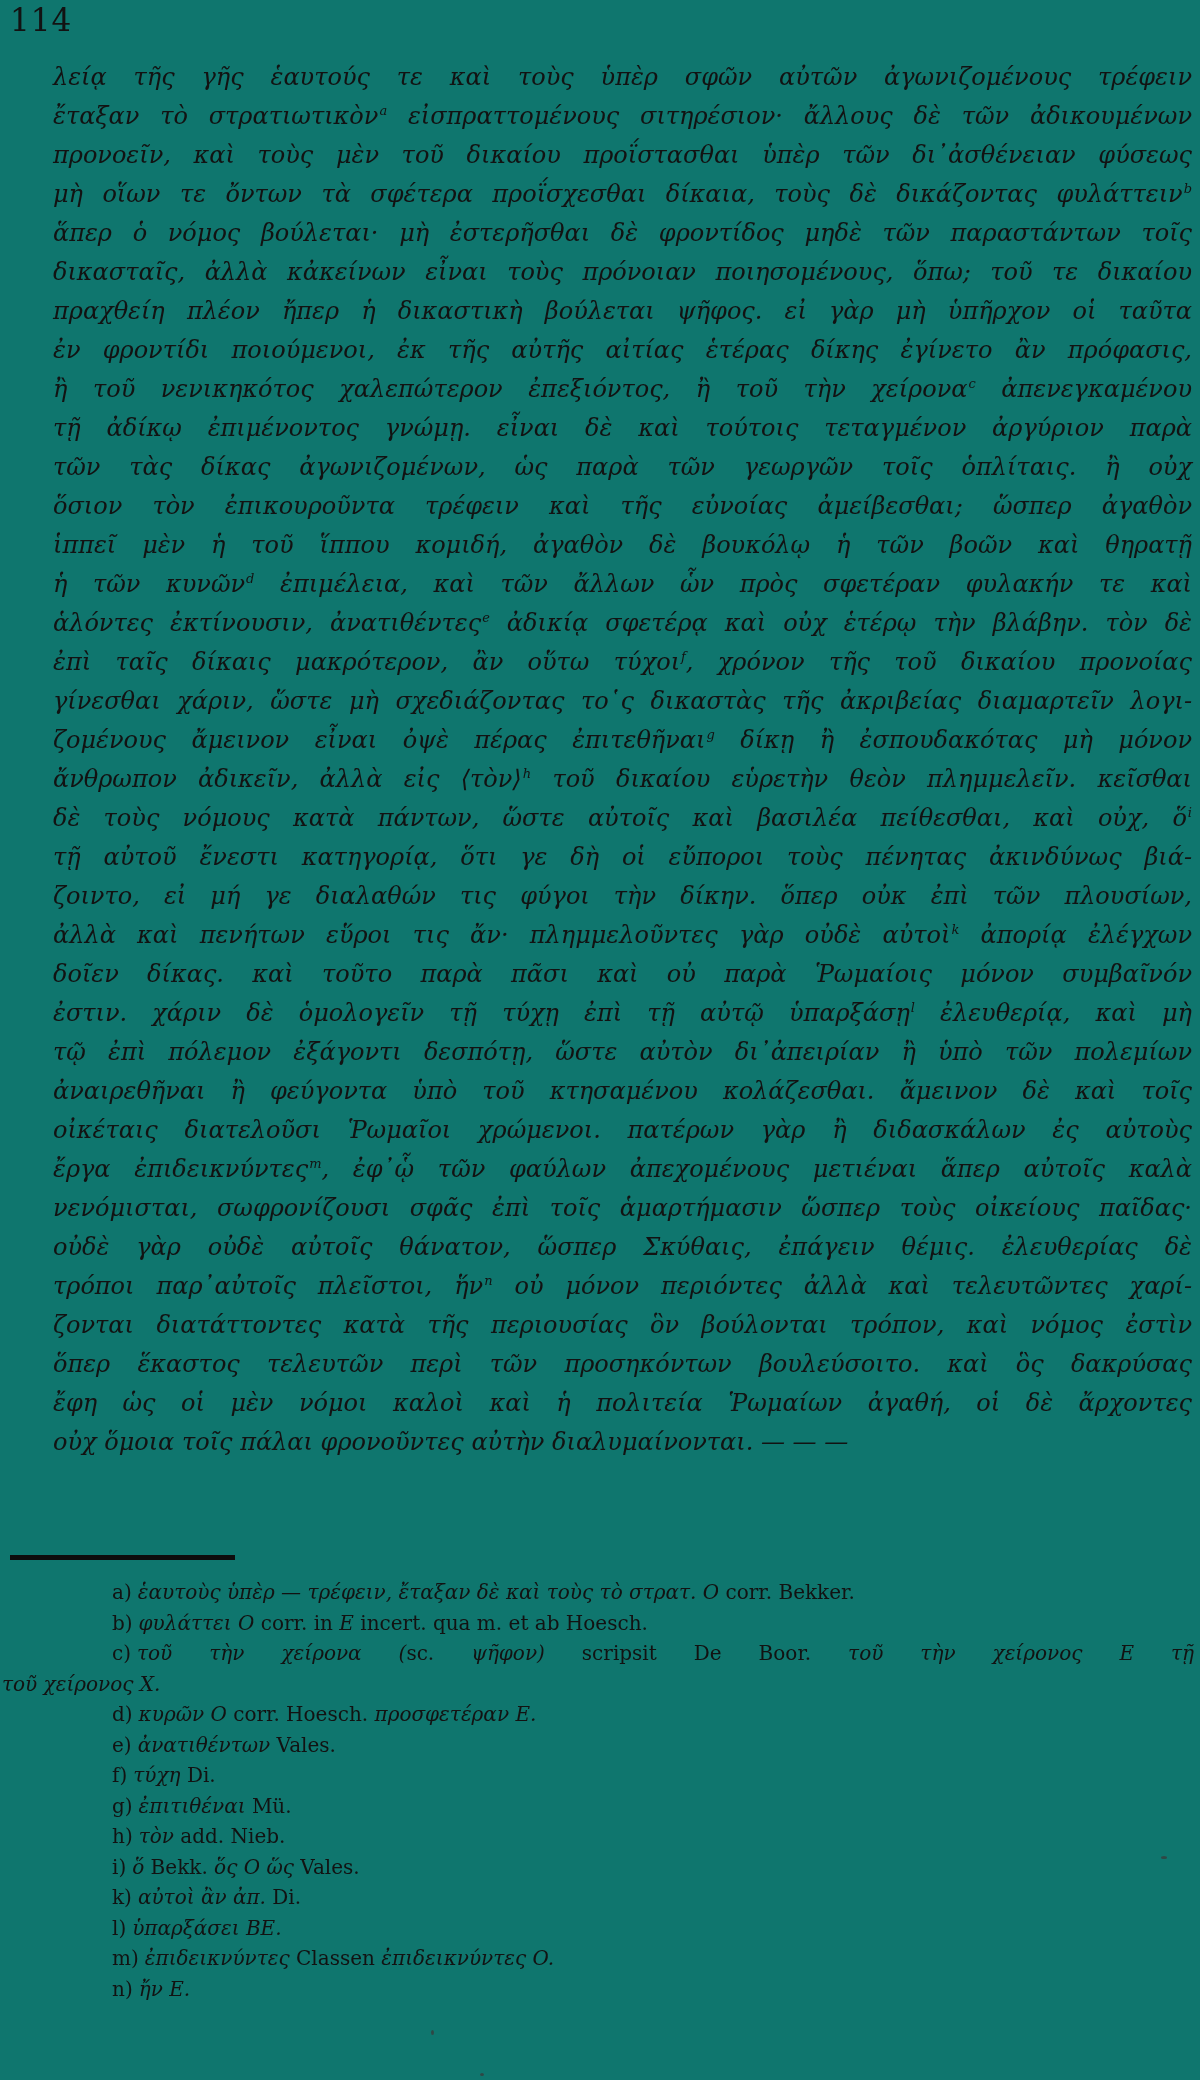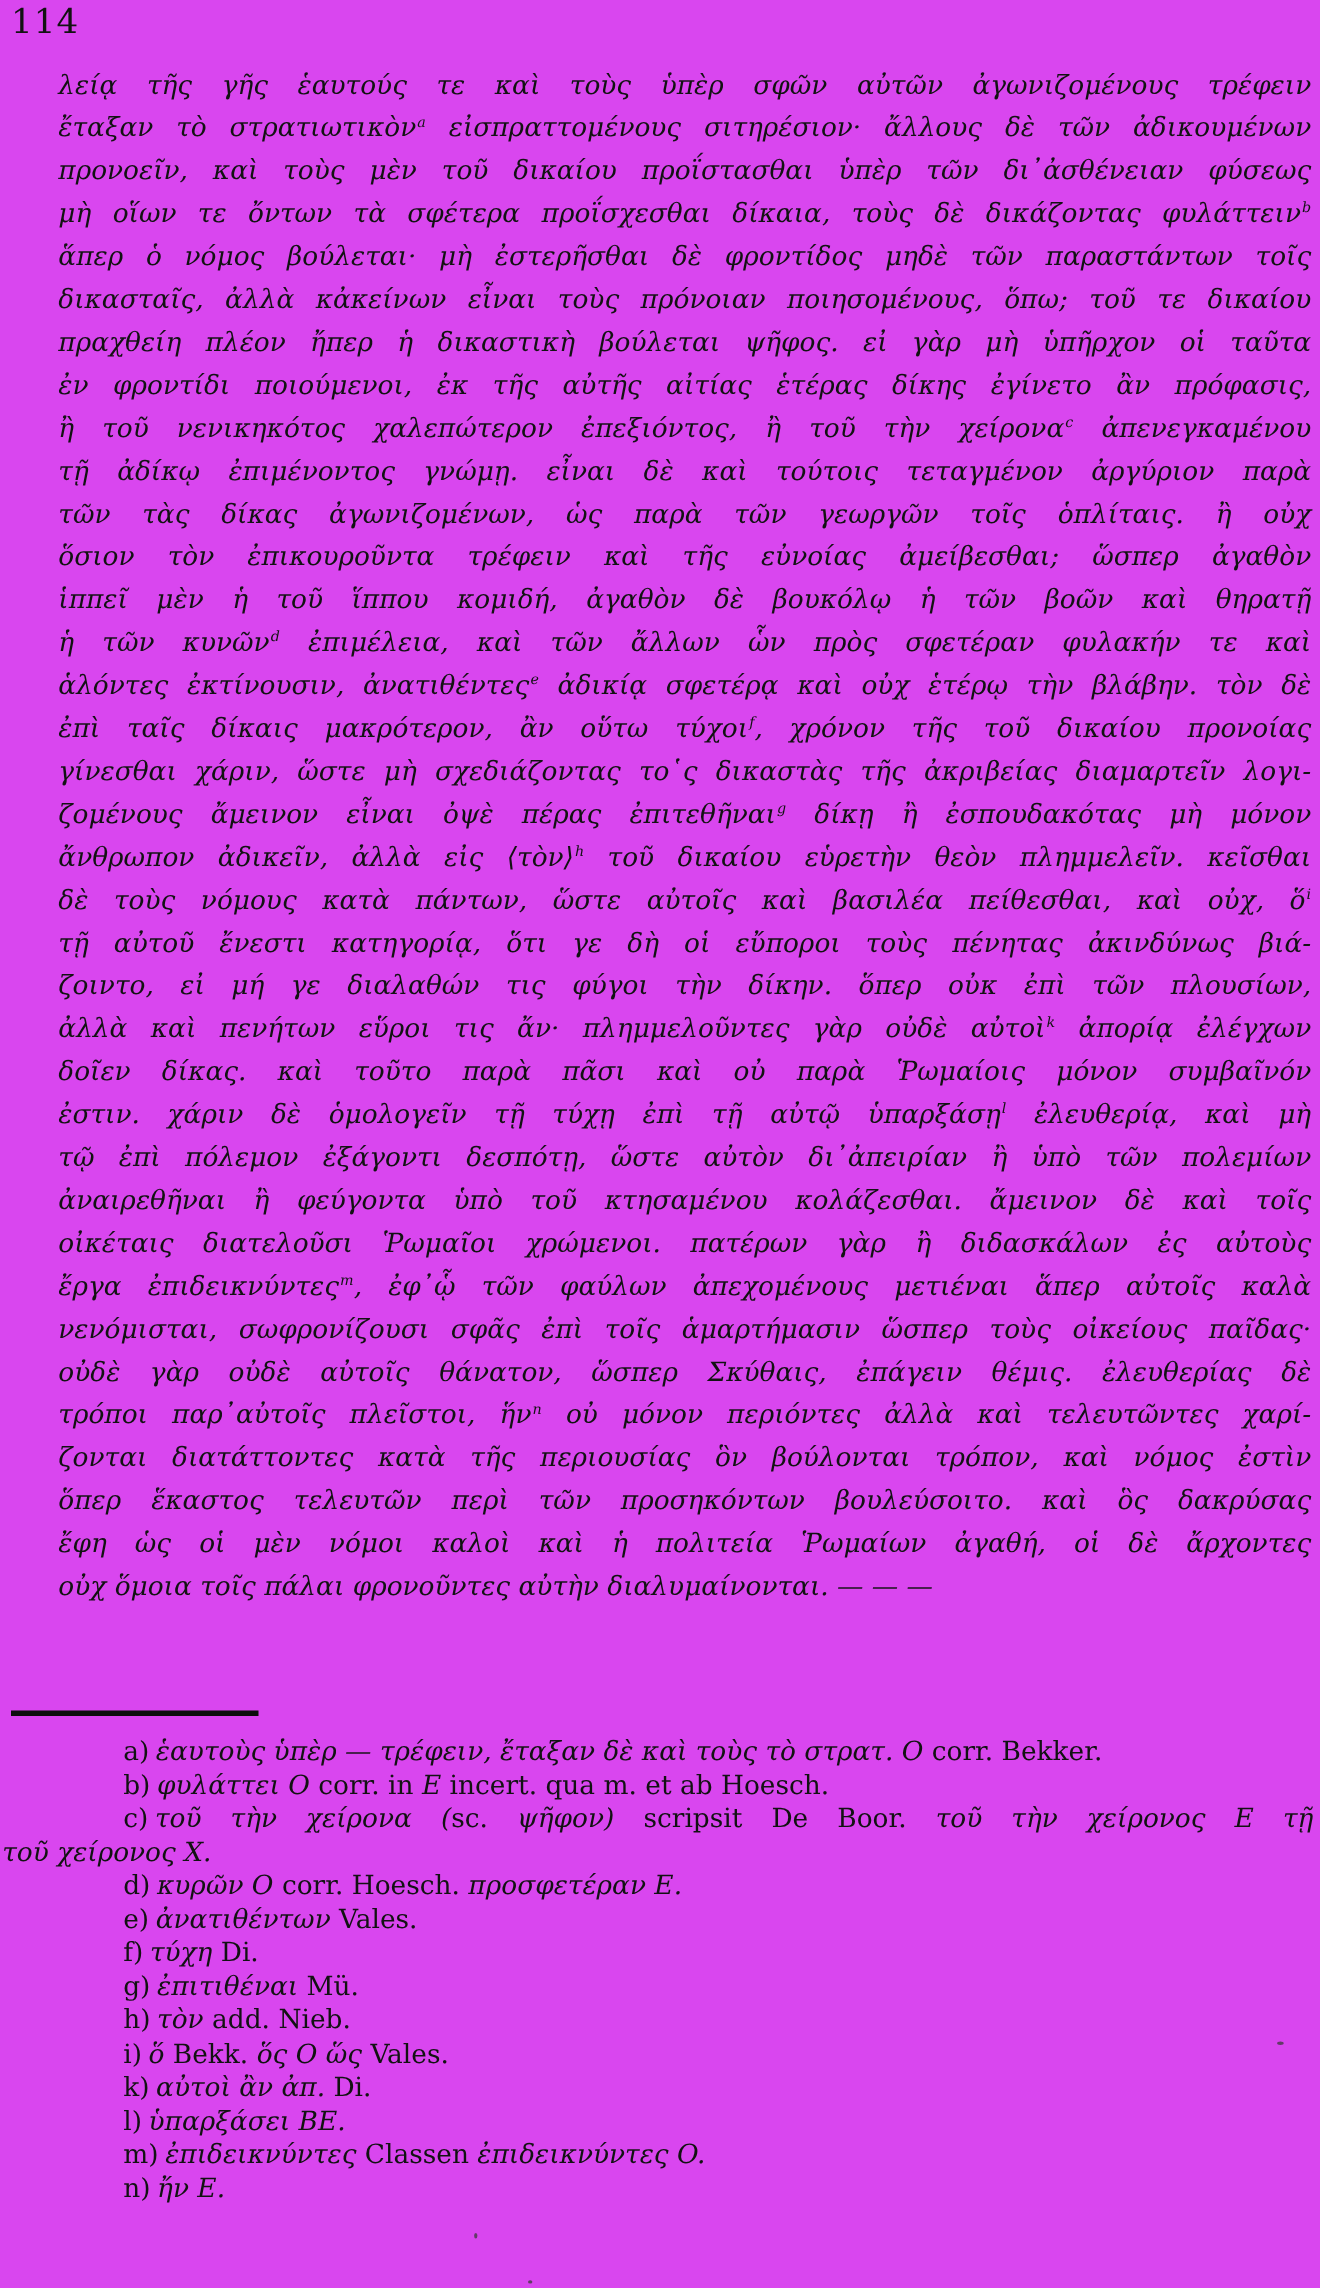--- a/index.html
+++ b/index.html
@@ -1,20 +1,20 @@
 <!DOCTYPE html>
 <html><head>
 <meta charset="utf-8">
 <style>
   html, body { margin: 0; padding: 0; }
   .page {
     position: relative;
     width: 1200px;
     height: 2080px;
-    background: #d946ef;
+    background: #0f766e;
     color: #121212;
     font-family: "DejaVu Serif", "DejaVu Sans", serif;
     overflow: hidden;
   }
   .page-number {
     position: absolute;
     top: 2px;
     left: 10px;
     font-size: 31px;
     font-style: normal;
@@ -53,21 +53,21 @@
     background: #0d0d0d;
   }
   .fn-list {
     position: absolute;
     top: 1577px;
     left: 2px;
     width: 1192px;
   }
   .fn-line {
     line-height: 30.5px;
-    font-size: 24px;
+    font-size: 20px;
     padding-left: 110px;
     font-style: italic;
   }
   .fn-line.hang { padding-left: 0; }
   .fn-line.justify { text-align: justify; text-align-last: justify; }
   .fn-label { font-style: normal; padding-right: 6px; }
   .greek { font-style: italic; }
   .roman { font-style: normal; }
   .speck {
     position: absolute;

